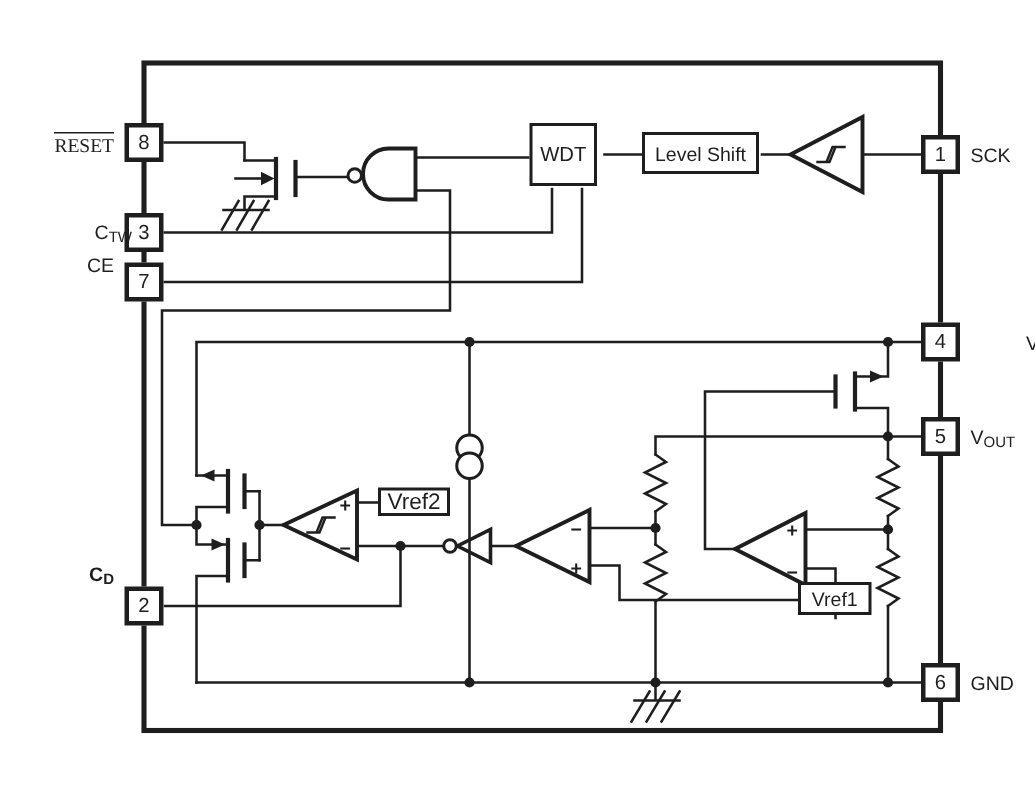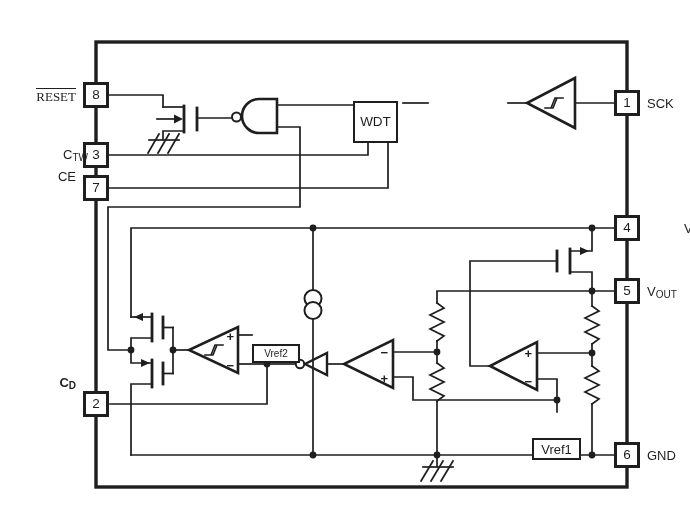--- a/index.html
+++ b/index.html
@@ -18,21 +18,20 @@
   }
   .pinbox {
     position:absolute; width:20px; height:20px; border:3px solid #1e1e1e;
     background:#ffffff; display:flex; align-items:center; justify-content:center;
     font-size:13.5px; line-height:1;
   }
   .blockbox {
     position:absolute; border:2.8px solid #1e1e1e; background:#ffffff;
     display:flex; align-items:center; justify-content:center; font-size:13px;
     line-height:1;
-    margin-top:19px;
   }
   .ralign { text-align:right; }
   svg text { font-family:"Liberation Sans","DejaVu Sans",sans-serif; }
 </style>
 </head>
 <body>
 
 <div id="stage">
 
   <svg id="wiring" width="690" height="524" viewBox="0 0 690 524" fill="none" stroke="#1e1e1e" stroke-width="1.7" stroke-linecap="square" stroke-linejoin="miter">
@@ -186,24 +185,27 @@
       <circle cx="313" cy="455" r="3.4"></circle>
       <circle cx="437" cy="455" r="3.4"></circle>
       <circle cx="592" cy="455" r="3.4"></circle>
     </g>
   </svg>
 
 
   <div class="blockbox" style="left:353px; top:82px; width:41px; height:38px; font-size:13.5px;">
     <span>WDT</span>
   </div>
-  <div class="blockbox" style="left:252px; top:325px; width:44px; height:15px; font-size:10px;align-items:center;">
+  <div class="blockbox" style="left:428px; top:88px; width:74px; height:24px;">
+    <span>Level Shift</span>
+  </div>
+  <div class="blockbox" style="left:252px; top:325px; width:44px; height:15px; font-size:15px;align-items:center;">
     <span>Vref2</span>
   </div>
-  <div class="blockbox" style="left:532px; top:419px; width:45px; height:18px;">
+  <div class="blockbox" style="left:532px; top:388px; width:45px; height:18px;">
     <span>Vref1</span>
   </div>
 
   <div class="pinbox" style="left:83px; top:82px;">
     <span>8</span>
   </div>
   <div class="pinbox" style="left:83px; top:142px;">
     <span>3</span>
   </div>
   <div class="pinbox" style="left:83px; top:175px;">

